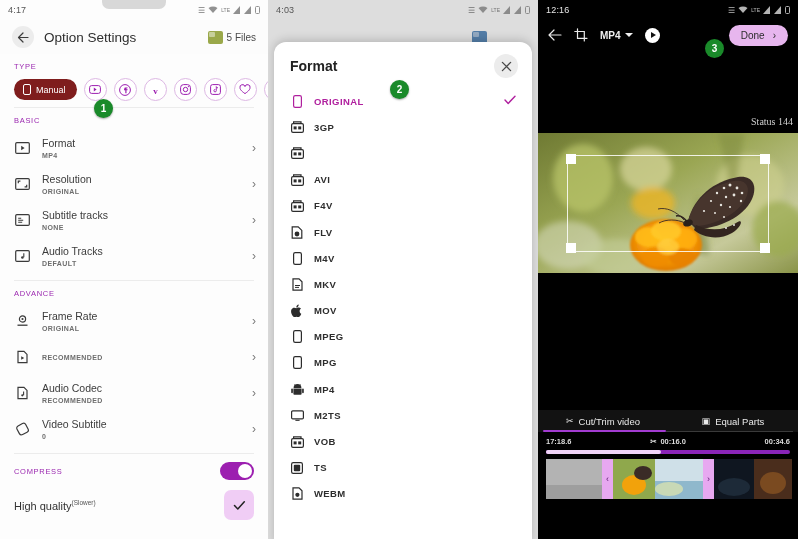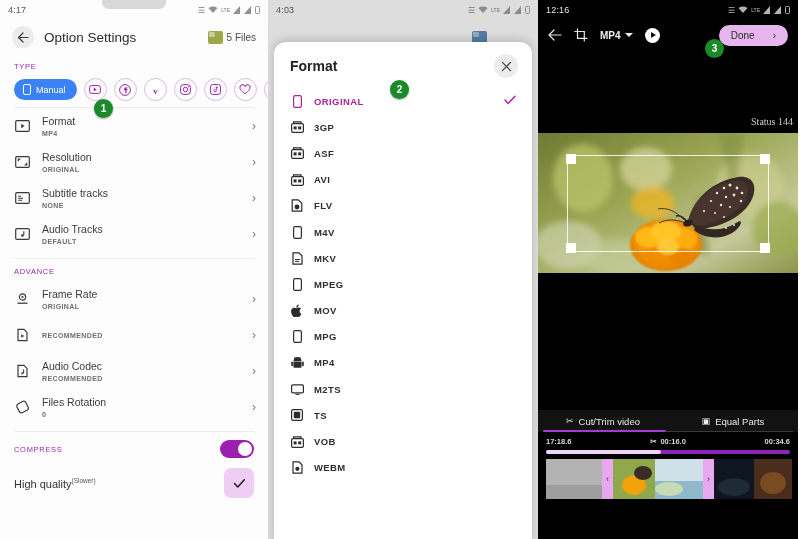--- a/index.html
+++ b/index.html
@@ -55,21 +55,21 @@
   
   .sec-label {
     font-size: 7.5px; font-weight: normal; color: #9b27b0;
     letter-spacing: .7px; padding: 8px 14px 5px 14px;
   }
 
   
   .type-row { display: flex; align-items: center; gap: 7px; padding: 2px 0 0 14px; }
   .chip-manual {
     display: flex; align-items: center; gap: 5px;
-    background: #3b82f6; color: #fff; border-radius: 14px;
+    background: #7f1d1d; color: #fff; border-radius: 14px;
     padding: 5px 11px 5px 9px; font-size: 9px; font-weight: 500; flex: 0 0 auto;
   }
   .chip-manual .ph { width: 8px; height: 11px; border: 1.3px solid #fff; border-radius: 2px; }
   .chip-circ {
     width: 23px; height: 23px; border-radius: 50%; border: 1px solid #ddb8e4;
     display: flex; align-items: center; justify-content: center;
     color: #9c1fb0; flex: 0 0 auto; background: #fff;
   }
   .chip-circ svg { display: block; }
 
@@ -118,21 +118,21 @@
 
   
   .ed-bar { height: 30px; display: flex; align-items: center; gap: 12px; padding: 0 10px; position: relative; }
   .ed-ico { color: #e8e8e8; display: flex; align-items: center; justify-content: center; }
   .ed-fmt { display: flex; align-items: center; gap: 4px; color: #f0f0f0; font-size: 10px; font-weight: bold; }
   .ed-caret { border-left: 4px solid transparent; border-right: 4px solid transparent; border-top: 4.5px solid #f0f0f0; }
   .play-btn { width: 15px; height: 15px; border-radius: 50%; background: #fff; display: flex; align-items: center; justify-content: center; }
   .play-btn::after { content:""; border-left: 5px solid #111; border-top: 3.5px solid transparent; border-bottom: 3.5px solid transparent; margin-left: 2px; }
   .done-btn {
     margin-left: auto; background: #e7b6ee; color: #2b2b2b; font-size: 10px;
-    border-radius: 14px; padding: 5px 12px; display: flex; align-items: center; gap: 18px; justify-content: flex-end;
+    border-radius: 14px; padding: 5px 12px; display: flex; align-items: center; gap: 8px; justify-content: flex-end;
   }
   .video-area { position: relative; height: 360px; background: #000; overflow: hidden; }
   .frame-wrap { position: absolute; left: 0; right: 0; top: 83px; height: 140px; }
   .vid-img { position: absolute; inset: 0; }
   .status-txt { position: absolute; right: 5px; top: 66px; color: #cfcfcf; font-size: 10px; font-family: "Liberation Serif", serif; }
   .crop-box { position: absolute; left: 29px; top: 22px; width: 202px; height: 97px; border: 1.5px solid rgba(255,255,255,.85); }
   .crop-box span { position: absolute; width: 10px; height: 10px; background: #fff; }
   .crop-box .c-tl { left: -2px; top: -2px; }
   .crop-box .c-tr { right: -2px; top: -2px; }
   .crop-box .c-bl { left: -2px; bottom: -2px; }
@@ -248,20 +248,21 @@
       <div class="chip-circ">
         <svg width="12" height="11" viewBox="0 0 12 11">
             <path d="M6 9.6 C2 6.8 1 5.2 1 3.8 A2.3 2.3 0 0 1 6 2.6 A2.3 2.3 0 0 1 11 3.8 C11 5.2 10 6.8 6 9.6 Z" fill="none" stroke="currentColor" stroke-width="1"></path>
           </svg>
       </div>
       <div class="chip-circ"></div>
     </div>
 
     <div class="divider"></div>
 
+    <div class="sec-label">BASIC</div>
 
     <div class="srow">
       <div class="srow-ico">
         <svg width="15" height="14" viewBox="0 0 15 14">
             <rect x="0.7" y="1.6" width="13.6" height="10.8" rx="1.2" fill="none" stroke="currentColor" stroke-width="1.2"></rect>
             <path d="M6.2 4.7 L9.6 7 L6.2 9.3 Z" fill="currentColor"></path>
           </svg>
       </div>
       <div class="srow-txt">
         <div class="srow-title">Format</div>
@@ -360,21 +361,21 @@
       <div class="chev">›</div>
     </div>
 
     <div class="srow">
       <div class="srow-ico">
         <svg width="15" height="14" viewBox="0 0 15 14">
             <rect x="2.6" y="2.2" width="9.8" height="9.8" rx="2.4" fill="none" stroke="currentColor" stroke-width="1.2" transform="rotate(-28 7.5 7)"></rect>
           </svg>
       </div>
       <div class="srow-txt">
-        <div class="srow-title">Files Rotation</div>
+        <div class="srow-title">Video Subtitle</div>
         <div class="srow-sub">0</div>
       </div>
       <div class="chev">›</div>
     </div>
 
     <div class="divider"></div>
 
     <div class="compress-head">
       <div class="sec-label" style="padding:0">COMPRESS</div>
       <div class="toggle"></div>
@@ -467,35 +468,45 @@
           </div>
           <div class="fmt-row">
             <span class="fmt-ico">
               <svg width="13" height="12" viewBox="0 0 13 12">
                 <rect x="0.6" y="2.6" width="11.8" height="8.8" rx="1.4" fill="none" stroke="currentColor" stroke-width="1.2"></rect>
                 <path d="M2.6 2.6 V0.8 H10 V2.6" fill="none" stroke="currentColor" stroke-width="1.2"></path>
                 <rect x="2.6" y="5.4" width="3" height="3" fill="currentColor"></rect>
                 <rect x="7.2" y="5.4" width="3" height="3" fill="currentColor"></rect>
               </svg>
             </span>
-            <span class="fmt-lbl">ASF</span>
           </div>
           <div class="fmt-row">
             <span class="fmt-ico">
               <svg width="13" height="12" viewBox="0 0 13 12">
                 <rect x="0.6" y="2.6" width="11.8" height="8.8" rx="1.4" fill="none" stroke="currentColor" stroke-width="1.2"></rect>
                 <path d="M2.6 2.6 V0.8 H10 V2.6" fill="none" stroke="currentColor" stroke-width="1.2"></path>
                 <rect x="2.6" y="5.4" width="3" height="3" fill="currentColor"></rect>
                 <rect x="7.2" y="5.4" width="3" height="3" fill="currentColor"></rect>
               </svg>
             </span>
             <span class="fmt-lbl">AVI</span>
           </div>
           <div class="fmt-row">
             <span class="fmt-ico">
+              <svg width="13" height="12" viewBox="0 0 13 12">
+                <rect x="0.6" y="2.6" width="11.8" height="8.8" rx="1.4" fill="none" stroke="currentColor" stroke-width="1.2"></rect>
+                <path d="M2.6 2.6 V0.8 H10 V2.6" fill="none" stroke="currentColor" stroke-width="1.2"></path>
+                <rect x="2.6" y="5.4" width="3" height="3" fill="currentColor"></rect>
+                <rect x="7.2" y="5.4" width="3" height="3" fill="currentColor"></rect>
+              </svg>
+            </span>
+            <span class="fmt-lbl">F4V</span>
+          </div>
+          <div class="fmt-row">
+            <span class="fmt-ico">
               <svg width="12" height="13" viewBox="0 0 12 13">
                 <path d="M1.2 0.8h6l3.6 3.6v7.8H1.2Z" fill="none" stroke="currentColor" stroke-width="1.2"></path>
                 <circle cx="6" cy="8" r="2.4" fill="currentColor"></circle>
               </svg>
             </span>
             <span class="fmt-lbl">FLV</span>
           </div>
           <div class="fmt-row">
             <span class="fmt-ico">
               <svg width="9" height="13" viewBox="0 0 9 13">
@@ -508,34 +519,34 @@
             <span class="fmt-ico">
               <svg width="11" height="13" viewBox="0 0 11 13">
                 <path d="M1 0.8h6l3 3v8.4H1Z" fill="none" stroke="currentColor" stroke-width="1.2"></path>
                 <path d="M3 7.5h5M3 9.4h4" stroke="currentColor" stroke-width="1"></path>
               </svg>
             </span>
             <span class="fmt-lbl">MKV</span>
           </div>
           <div class="fmt-row">
             <span class="fmt-ico">
-              <svg width="9" height="13" viewBox="0 0 9 13">
-                <rect x="0.6" y="0.6" width="7.8" height="11.8" rx="1.6" fill="none" stroke="currentColor" stroke-width="1.2"></rect>
-              </svg>
-            </span>
-            <span class="fmt-lbl">MPEG</span>
-          </div>
-          <div class="fmt-row">
-            <span class="fmt-ico">
               <svg width="12" height="13" viewBox="0 0 12 13">
                 <path d="M8.6 7.2c0-1.6 1.3-2.3 1.36-2.35-0.74-1.08-1.9-1.23-2.3-1.25-0.98-0.1-1.91 0.57-2.4 0.57-0.5 0-1.26-0.56-2.07-0.54-1.06 0.02-2.05 0.62-2.6 1.57-1.1 1.93-0.28 4.79 0.8 6.35 0.53 0.77 1.16 1.62 1.98 1.59 0.8-0.03 1.1-0.51 2.06-0.51 0.96 0 1.24 0.51 2.08 0.5 0.86-0.02 1.4-0.78 1.93-1.55 0.6-0.89 0.85-1.75 0.86-1.8-0.02-0.01-1.65-0.64-1.67-2.52Z" fill="currentColor"></path>
                 <path d="M7.1 2.5c0.43-0.53 0.73-1.26 0.65-2-0.63 0.03-1.38 0.42-1.83 0.95-0.4 0.47-0.76 1.22-0.66 1.94 0.7 0.05 1.41-0.36 1.84-0.89Z" fill="currentColor"></path>
               </svg>
             </span>
             <span class="fmt-lbl">MOV</span>
+          </div>
+          <div class="fmt-row">
+            <span class="fmt-ico">
+              <svg width="9" height="13" viewBox="0 0 9 13">
+                <rect x="0.6" y="0.6" width="7.8" height="11.8" rx="1.6" fill="none" stroke="currentColor" stroke-width="1.2"></rect>
+              </svg>
+            </span>
+            <span class="fmt-lbl">MPEG</span>
           </div>
           <div class="fmt-row">
             <span class="fmt-ico">
               <svg width="9" height="13" viewBox="0 0 9 13">
                 <rect x="0.6" y="0.6" width="7.8" height="11.8" rx="1.6" fill="none" stroke="currentColor" stroke-width="1.2"></rect>
               </svg>
             </span>
             <span class="fmt-lbl">MPG</span>
           </div>
           <div class="fmt-row">
@@ -554,37 +565,37 @@
             <span class="fmt-ico">
               <svg width="13" height="11" viewBox="0 0 13 11">
                 <rect x="0.6" y="0.9" width="11.8" height="8" rx="1.2" fill="none" stroke="currentColor" stroke-width="1.2"></rect>
                 <path d="M4.4 10.3h4.2" stroke="currentColor" stroke-width="1.1"></path>
               </svg>
             </span>
             <span class="fmt-lbl">M2TS</span>
           </div>
           <div class="fmt-row">
             <span class="fmt-ico">
-              <svg width="12" height="12" viewBox="0 0 12 12">
-                <rect x="0.6" y="0.6" width="10.8" height="10.8" rx="1.6" fill="none" stroke="currentColor" stroke-width="1.2"></rect>
-                <rect x="2.8" y="2.8" width="6.4" height="6.4" rx="1" fill="currentColor"></rect>
-              </svg>
-            </span>
-            <span class="fmt-lbl">TS</span>
-          </div>
-          <div class="fmt-row">
-            <span class="fmt-ico">
               <svg width="13" height="12" viewBox="0 0 13 12">
                 <rect x="0.6" y="2.6" width="11.8" height="8.8" rx="1.4" fill="none" stroke="currentColor" stroke-width="1.2"></rect>
                 <path d="M2.6 2.6 V0.8 H10 V2.6" fill="none" stroke="currentColor" stroke-width="1.2"></path>
                 <rect x="2.6" y="5.4" width="3" height="3" fill="currentColor"></rect>
                 <rect x="7.2" y="5.4" width="3" height="3" fill="currentColor"></rect>
               </svg>
             </span>
             <span class="fmt-lbl">VOB</span>
+          </div>
+          <div class="fmt-row">
+            <span class="fmt-ico">
+              <svg width="12" height="12" viewBox="0 0 12 12">
+                <rect x="0.6" y="0.6" width="10.8" height="10.8" rx="1.6" fill="none" stroke="currentColor" stroke-width="1.2"></rect>
+                <rect x="2.8" y="2.8" width="6.4" height="6.4" rx="1" fill="currentColor"></rect>
+              </svg>
+            </span>
+            <span class="fmt-lbl">TS</span>
           </div>
           <div class="fmt-row">
             <span class="fmt-ico">
               <svg width="11" height="13" viewBox="0 0 11 13">
                 <path d="M1 0.8h6l3 3v8.4H1Z" fill="none" stroke="currentColor" stroke-width="1.2"></path>
                 <circle cx="5.4" cy="7.8" r="2.1" fill="currentColor"></circle>
               </svg>
             </span>
             <span class="fmt-lbl">WEBM</span>
           </div>

